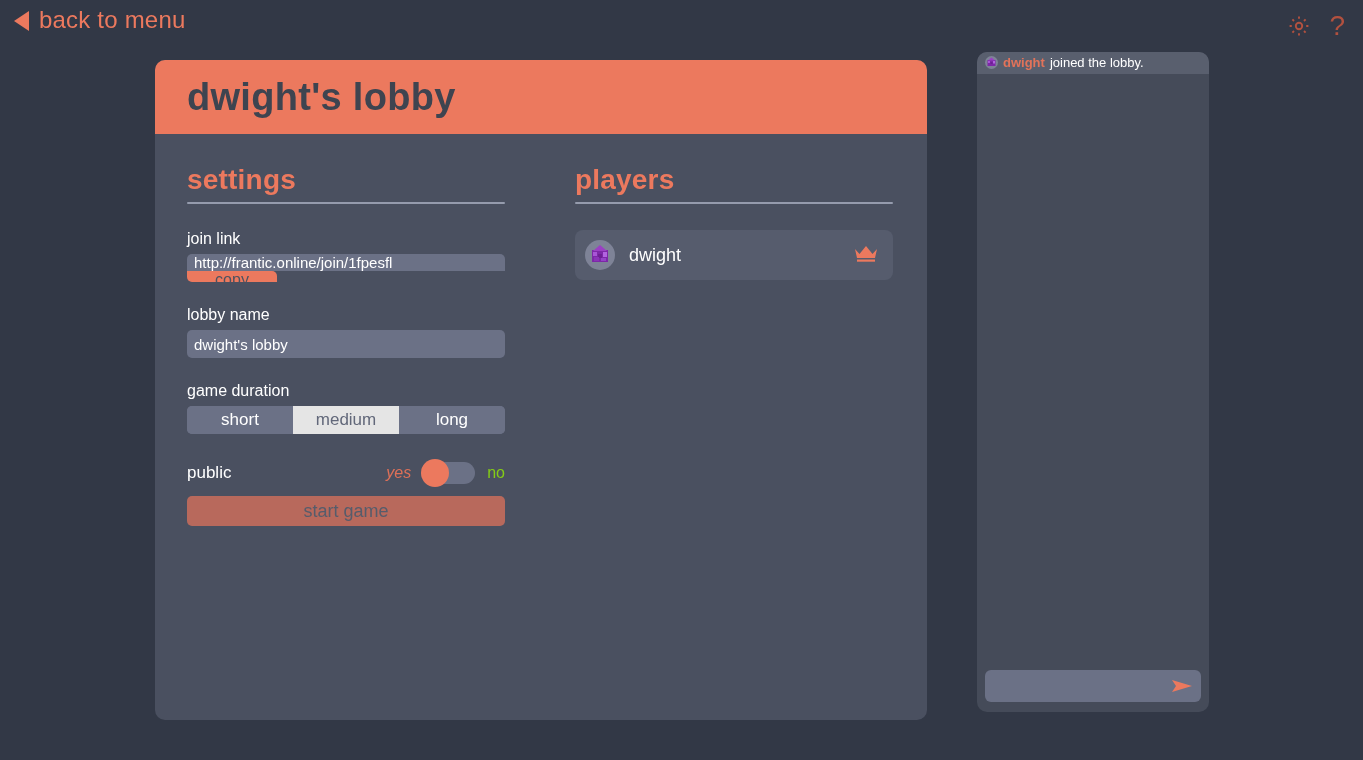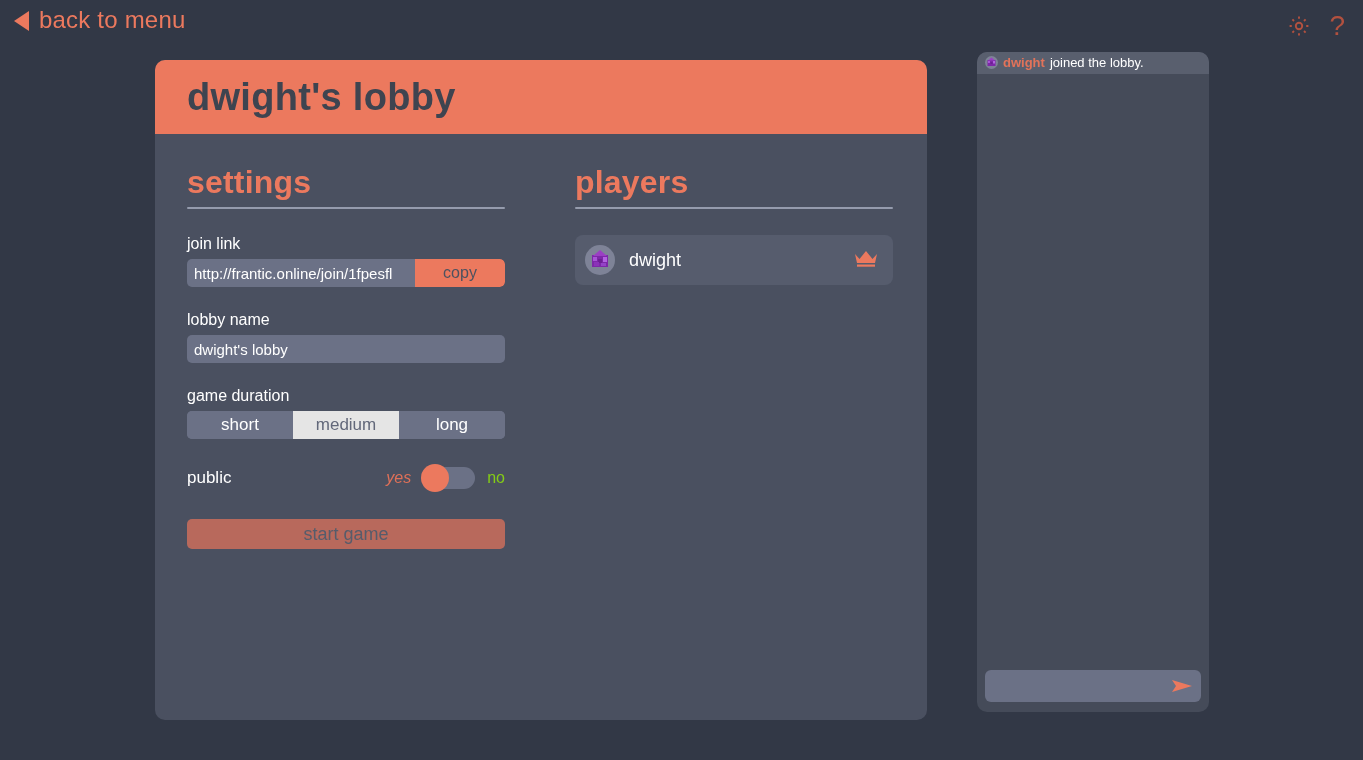--- a/index.html
+++ b/index.html
@@ -104,21 +104,21 @@
   #lobby-body {
     display: flex;
     padding: 30px 32px 0 32px;
     gap: 70px;
   }
 
   .column { width: 318px; }
 
   .section-title {
     color: #ec795e;
-    font-size: 32px;
+    font-size: 28px;
     font-weight: bold;
     letter-spacing: .2px;
     padding-bottom: 6px;
   }
 
   .section-rule {
     height: 2px;
     background: #959bad;
     border-radius: 1px;
     margin-bottom: 26px;
@@ -132,20 +132,21 @@
   }
 
   .field-block { margin-bottom: 24px; }
 
   
   .join-row {
     display: flex;
     height: 28px;
     border-radius: 5px;
     overflow: hidden;
+    flex-direction: column;
   }
 
   #join-link-input {
     flex: 1 1 auto;
     background: #6b7186;
     border: none;
     outline: none;
     color: #ffffff;
     font-size: 15px;
     font-family: "Liberation Sans", sans-serif;
@@ -203,21 +204,21 @@
 
   .segment.active {
     background: #e5e5e5;
     color: #62687a;
   }
 
   
   #public-row {
     display: flex;
     align-items: center;
-    margin-bottom: 26px;
+    margin-bottom: 8px;
     height: 30px;
   }
 
   #public-label {
     font-size: 17px;
     color: #ffffff;
     flex: 1 1 auto;
   }
 
   .toggle-side-label {

